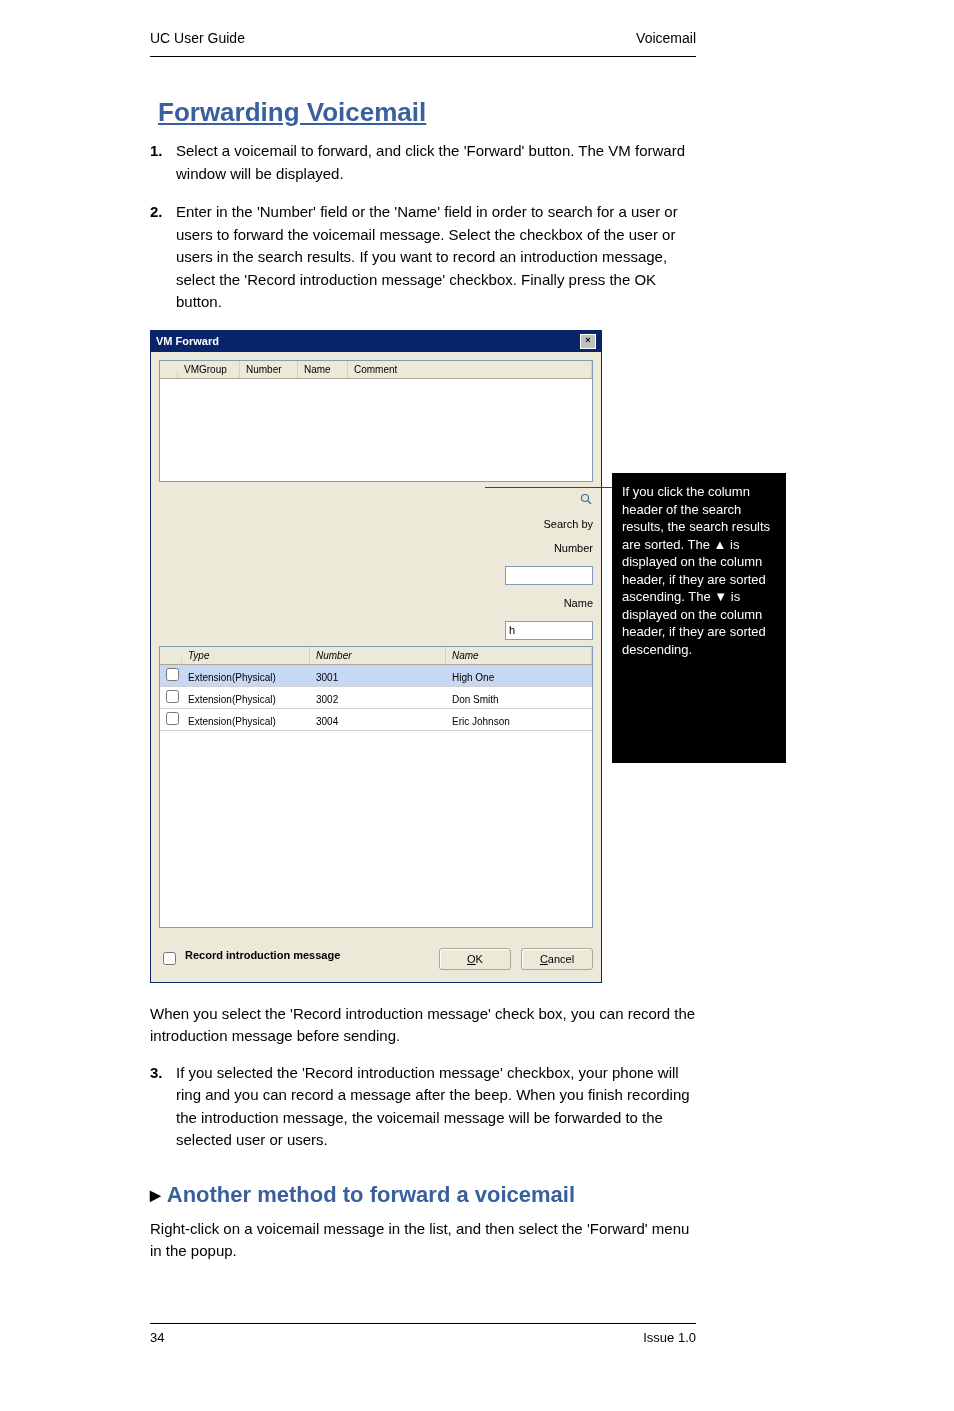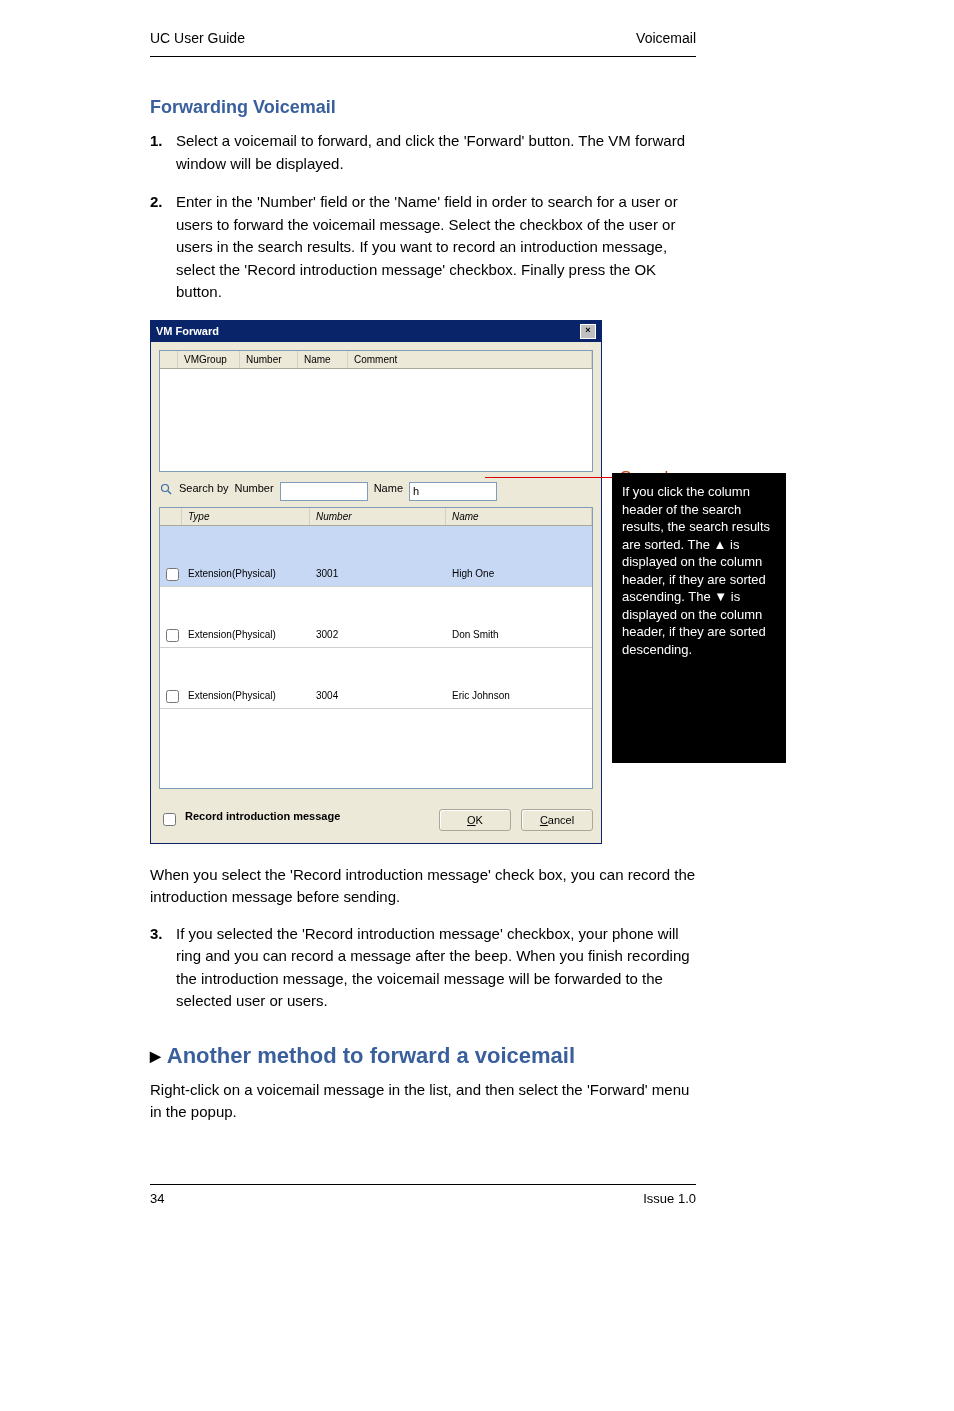--- a/index.html
+++ b/index.html
@@ -24,24 +24,25 @@
     color: #000;
     margin-bottom: 10px;
   }
   .hr-thin {
     border: 0;
     border-top: 1px solid #000;
     margin: 6px 0 40px 0;
   }
   h1.section-title {
     color: #3a5f9d;
-    font-size: 18px;
+    font-size: 26px;
     font-weight: bold;
-    margin: 0 0 12px 0;
+    margin: 0 0 12px 8px;
     font-family: Arial, sans-serif;
+    text-decoration: underline;
   }
   p.body-text {
     margin: 0 0 14px 0;
     line-height: 1.5;
     font-size: 15px;
   }
   .dialog-wrap {
     margin: 10px 0 20px 0;
     position: relative;
   }
@@ -79,43 +80,45 @@
   .grid-top {
     background: #fff;
     border: 1px solid #7f9db9;
     height: 120px;
     overflow: hidden;
   }
   .grid-header-row, .grid-row {
     display: flex;
     font-size: 10px;
     border-bottom: 1px solid #d0d0d0;
+    align-items: flex-end;
   }
   .grid-header-row {
     background: #ece9d8;
     border-bottom: 1px solid #aca899;
   }
   .grid-header-row > div, .grid-row > div {
     padding: 3px 6px;
     border-right: 1px solid #d4d0c8;
     box-sizing: border-box;
     overflow: hidden;
     white-space: nowrap;
   }
   .col-check { width: 18px; text-align:center; }
   .col-a { width: 62px; }
   .col-b { width: 58px; }
   .col-c { width: 50px; }
   .col-d { flex: 1; }
   .search-row {
     display: flex;
-    align-items: flex-start;
-    gap: 6px;
+    align-items: flex-end;
+    gap: 12px;
     margin: 10px 0 6px 0;
     font-size: 11px;
+    flex-direction: column;
   }
   .search-row .mag {
     width: 14px; height: 14px;
     display:inline-flex; align-items:center; justify-content:center;
   }
   .search-row label { font-size: 11px; }
   .search-row input.txt {
     border: 1px solid #7f9db9;
     height: 17px;
     font-size: 11px;
@@ -128,21 +131,21 @@
     overflow: hidden;
   }
   .grid-bottom .grid-header-row { background: #ece9d8; font-style: italic; }
   .gb-check { width: 22px; text-align:center; }
   .gb-type { width: 128px; }
   .gb-num  { width: 136px; }
   .gb-name { flex: 1; }
   .grid-bottom .grid-row.sel {
     background: #c7d8f5;
   }
-  .grid-bottom .grid-row > div { border-right: none; margin-top: 39px; }
+  .grid-bottom .grid-row > div { border-right: none; }
   .grid-bottom .grid-header-row > div { border-right: 1px solid #d4d0c8; }
   .grid-bottom input[type="checkbox"]{ margin:0; }
   .dialog-footer {
     display: flex;
     align-items: center;
     justify-content: space-between;
     padding: 12px 8px;
     font-size: 11px;
   }
   .dialog-footer .left {

